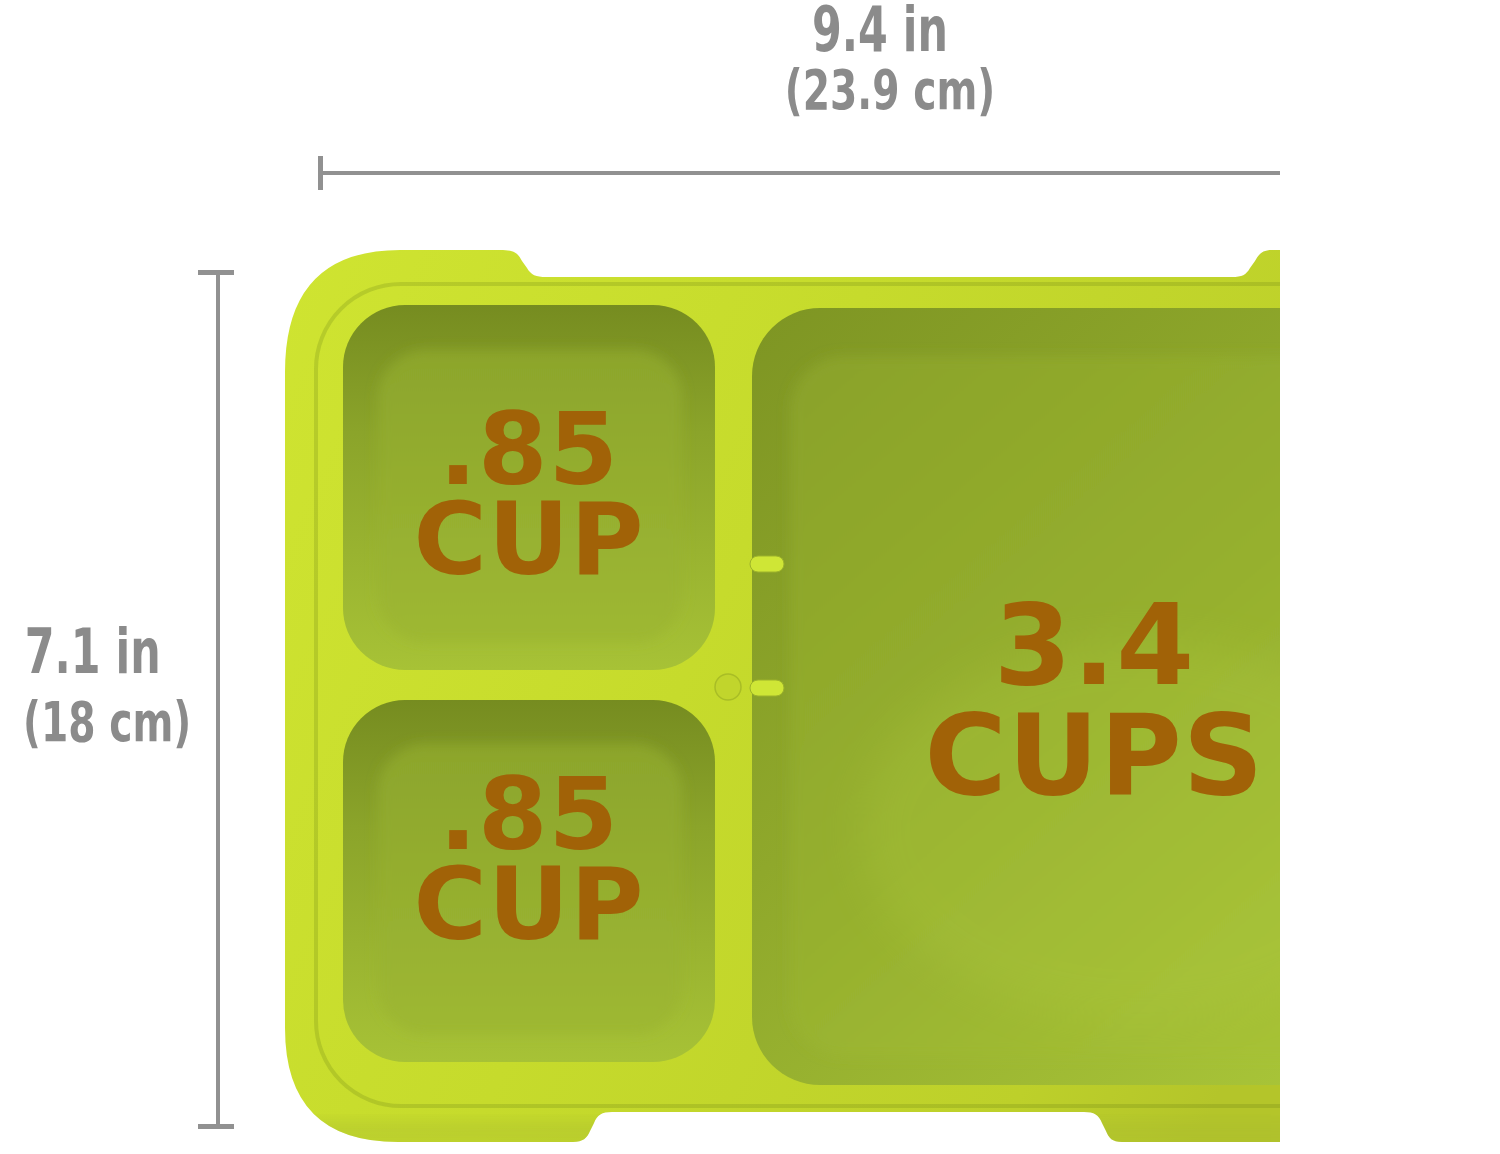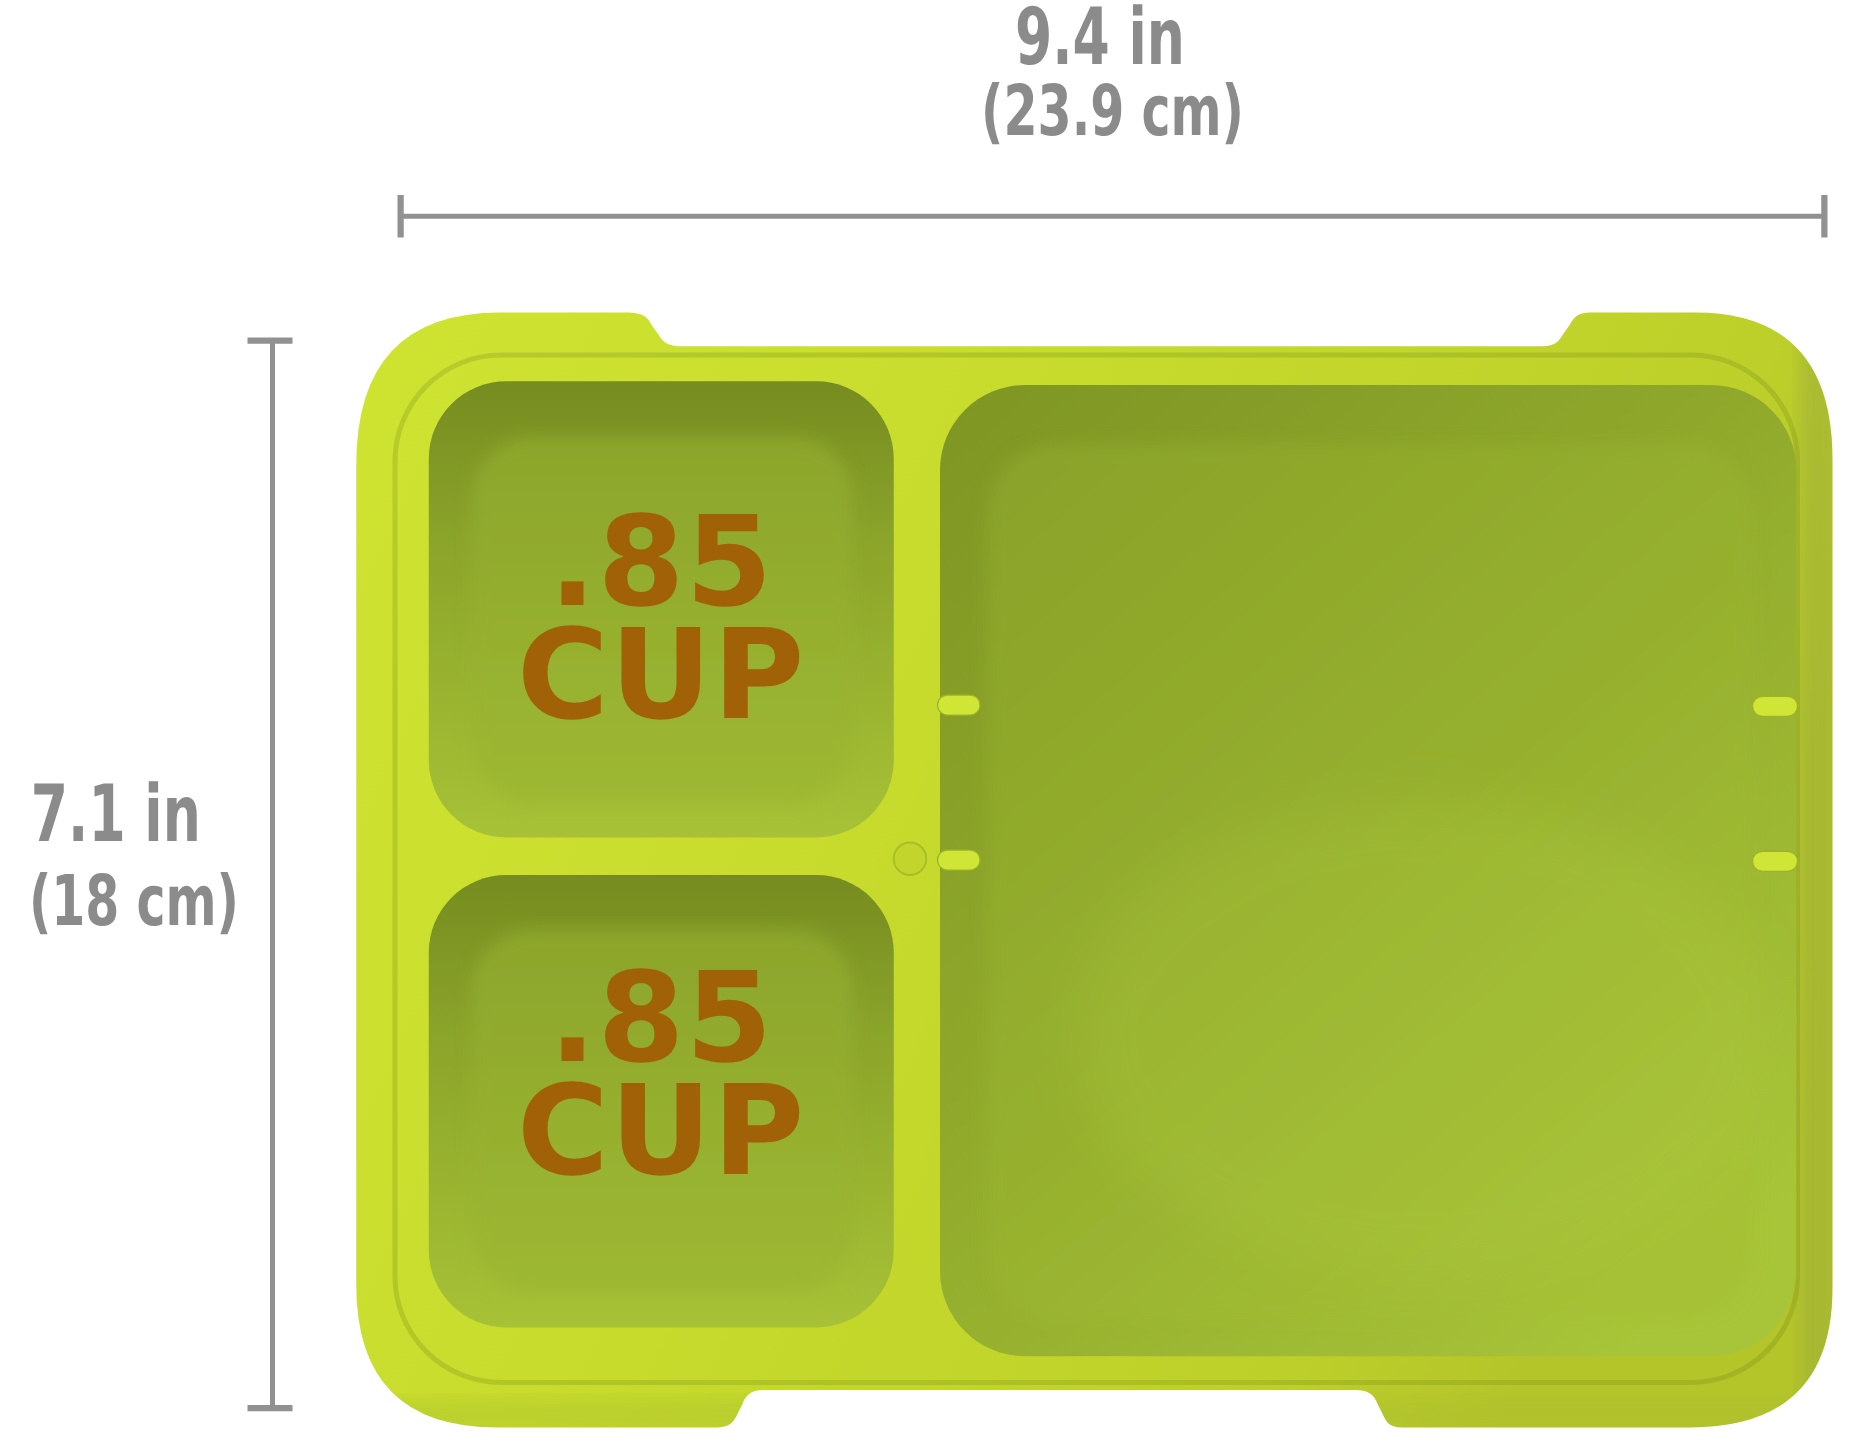--- a/index.html
+++ b/index.html
@@ -1,17 +1,17 @@
 <!DOCTYPE html>
 <html><head>
 <meta charset="utf-8">
 <style>
   html,body{margin:0;padding:0;background:#ffffff;}
   .stage{
-    position:relative;width:1500px;height:1154px;background:#ffffff;overflow:hidden;
+    position:relative;width:1280px;height:1154px;background:#ffffff;overflow:hidden;
     font-family:"DejaVu Sans","Liberation Sans",sans-serif;
   }
   .tray-svg{position:absolute;left:0;top:0;width:1500px;height:1154px;}
 
   
   .dim-line{position:absolute;background:#919191;}
   .dim-label{position:absolute;color:#8b8b8b;font-weight:bold;text-align:center;white-space:nowrap;}
   .dim-primary{font-size:63px;line-height:64px;transform:scaleX(.68);}
   .dim-secondary{font-size:56px;line-height:60px;transform:scaleX(.70);}
 
@@ -137,14 +137,18 @@
   <div class="dim-line" id="vline-tick-bottom"></div>
 
   <div class="comp-label small-label" id="label-small-top">
     <div>.85</div>
     <div>CUP</div>
   </div>
   <div class="comp-label small-label" id="label-small-bottom">
     <div>.85</div>
     <div>CUP</div>
   </div>
+  <div class="comp-label large-label" id="label-large">
+    <div>3.4</div>
+    <div>CUPS</div>
+  </div>
 
 </div>
 
 </body></html>

